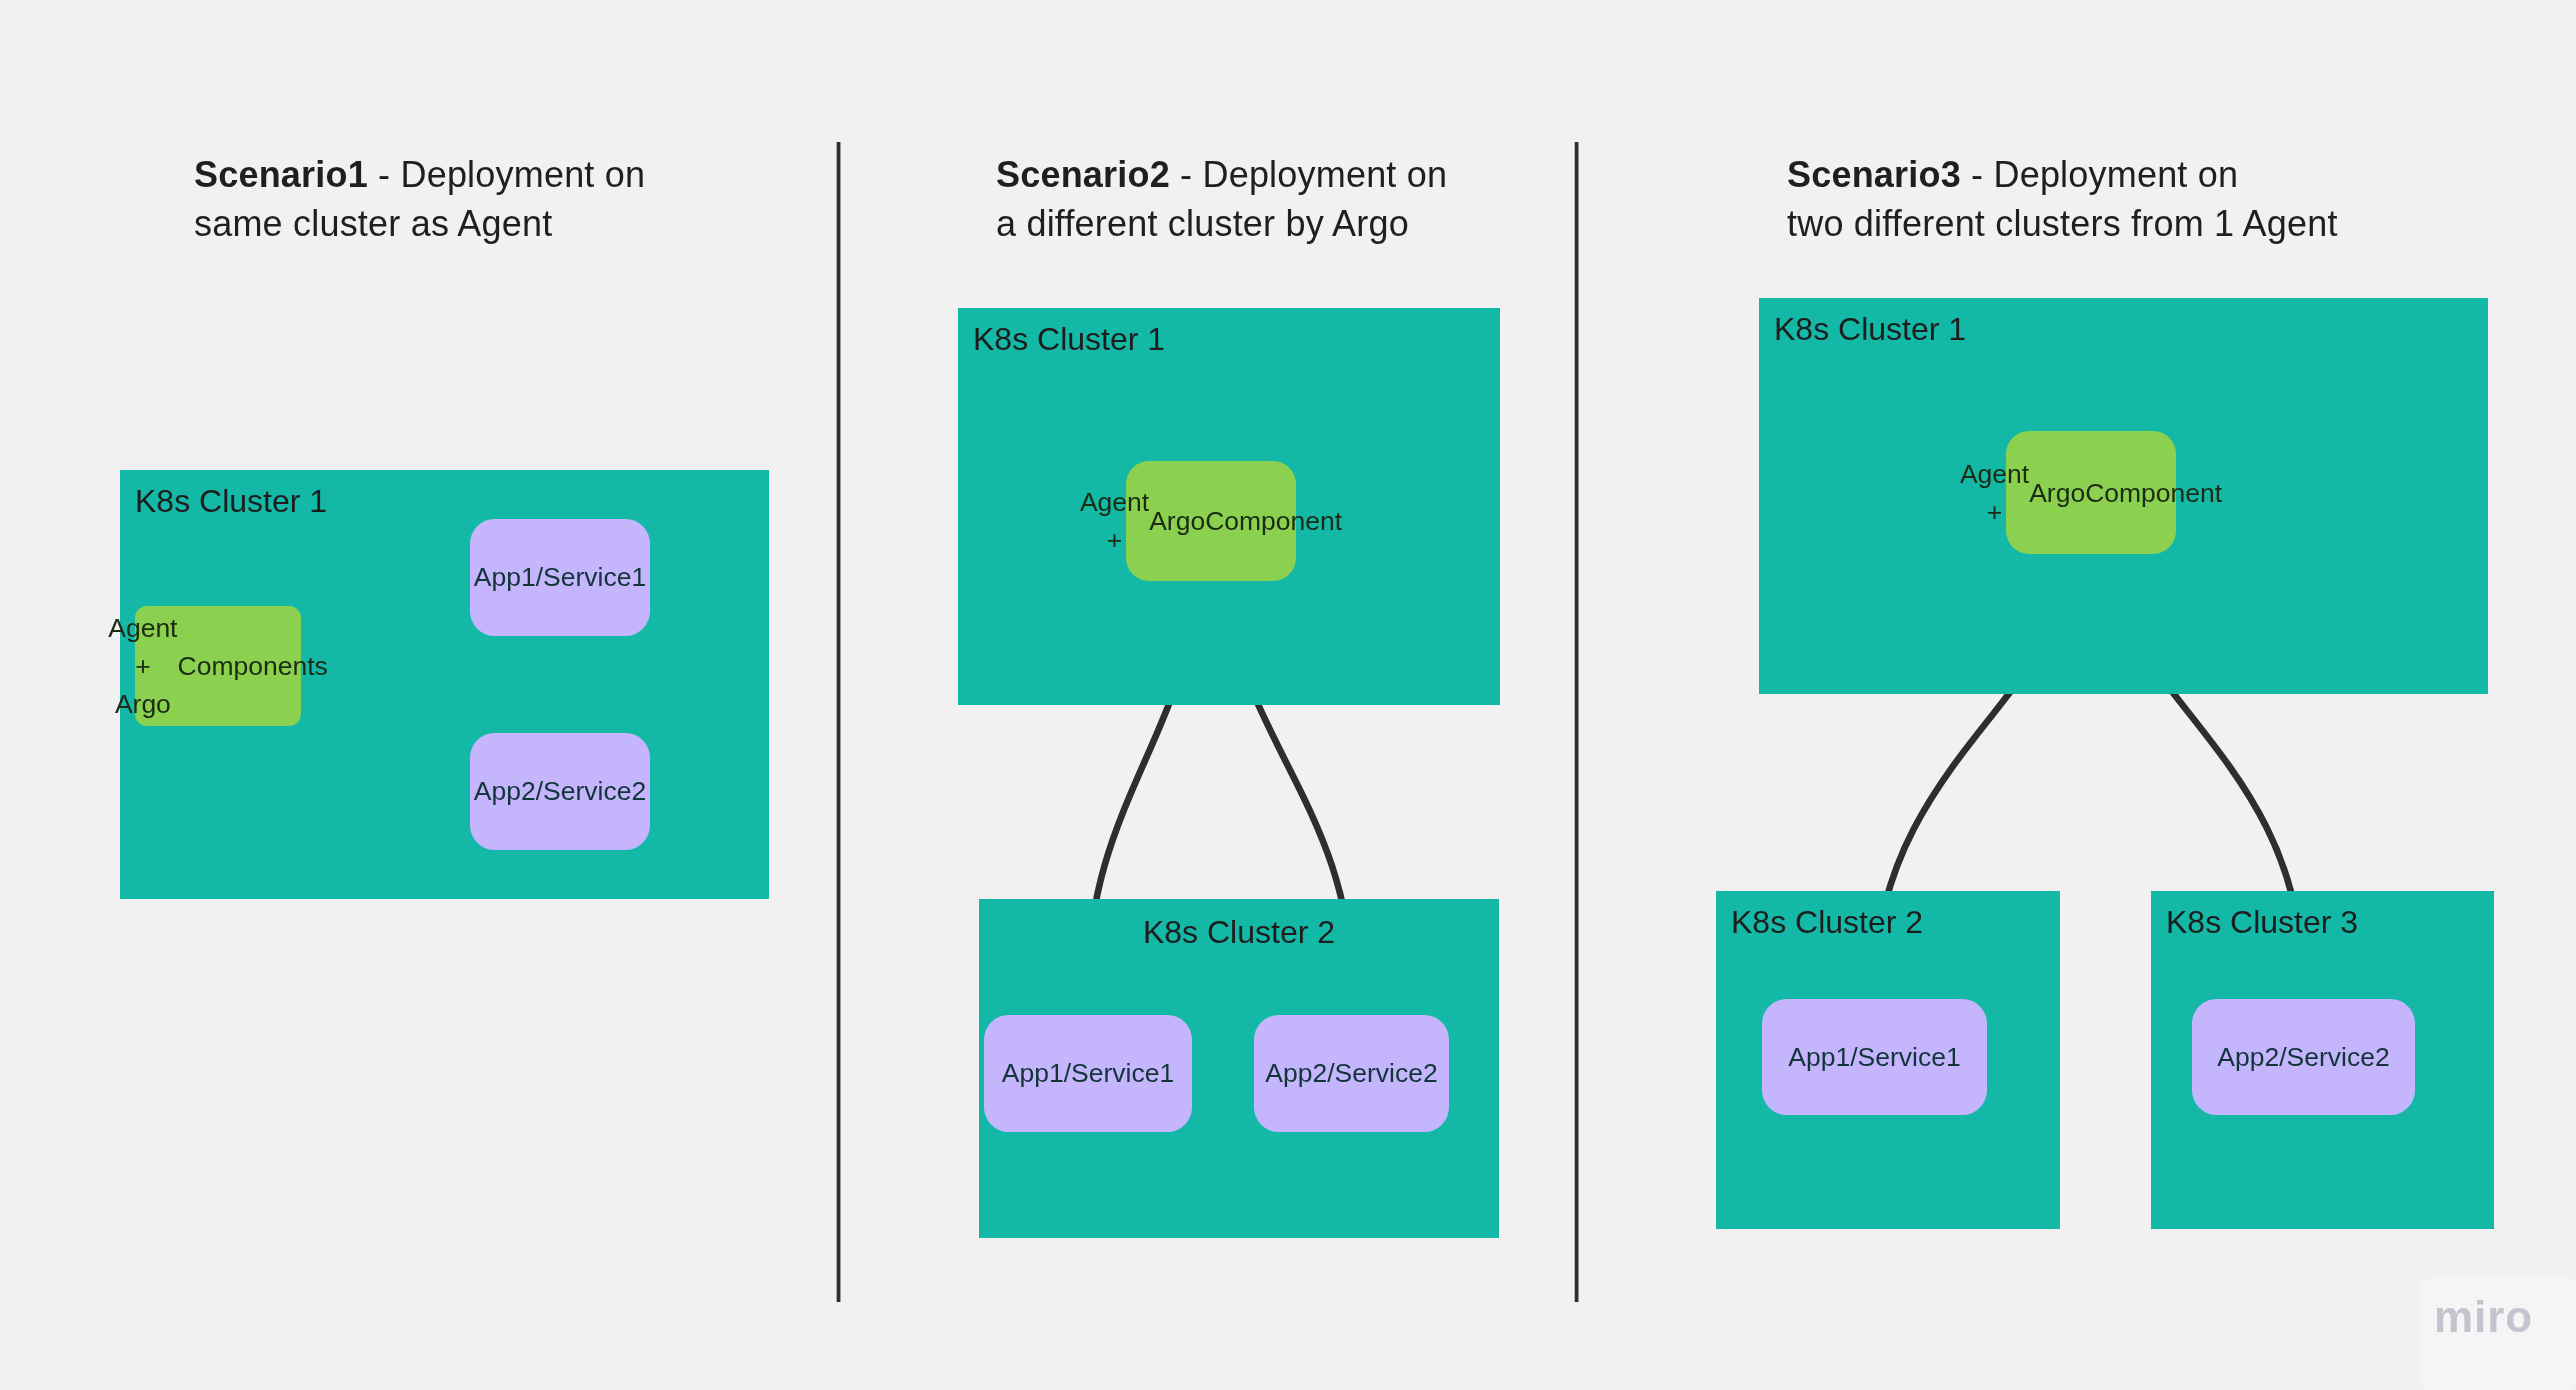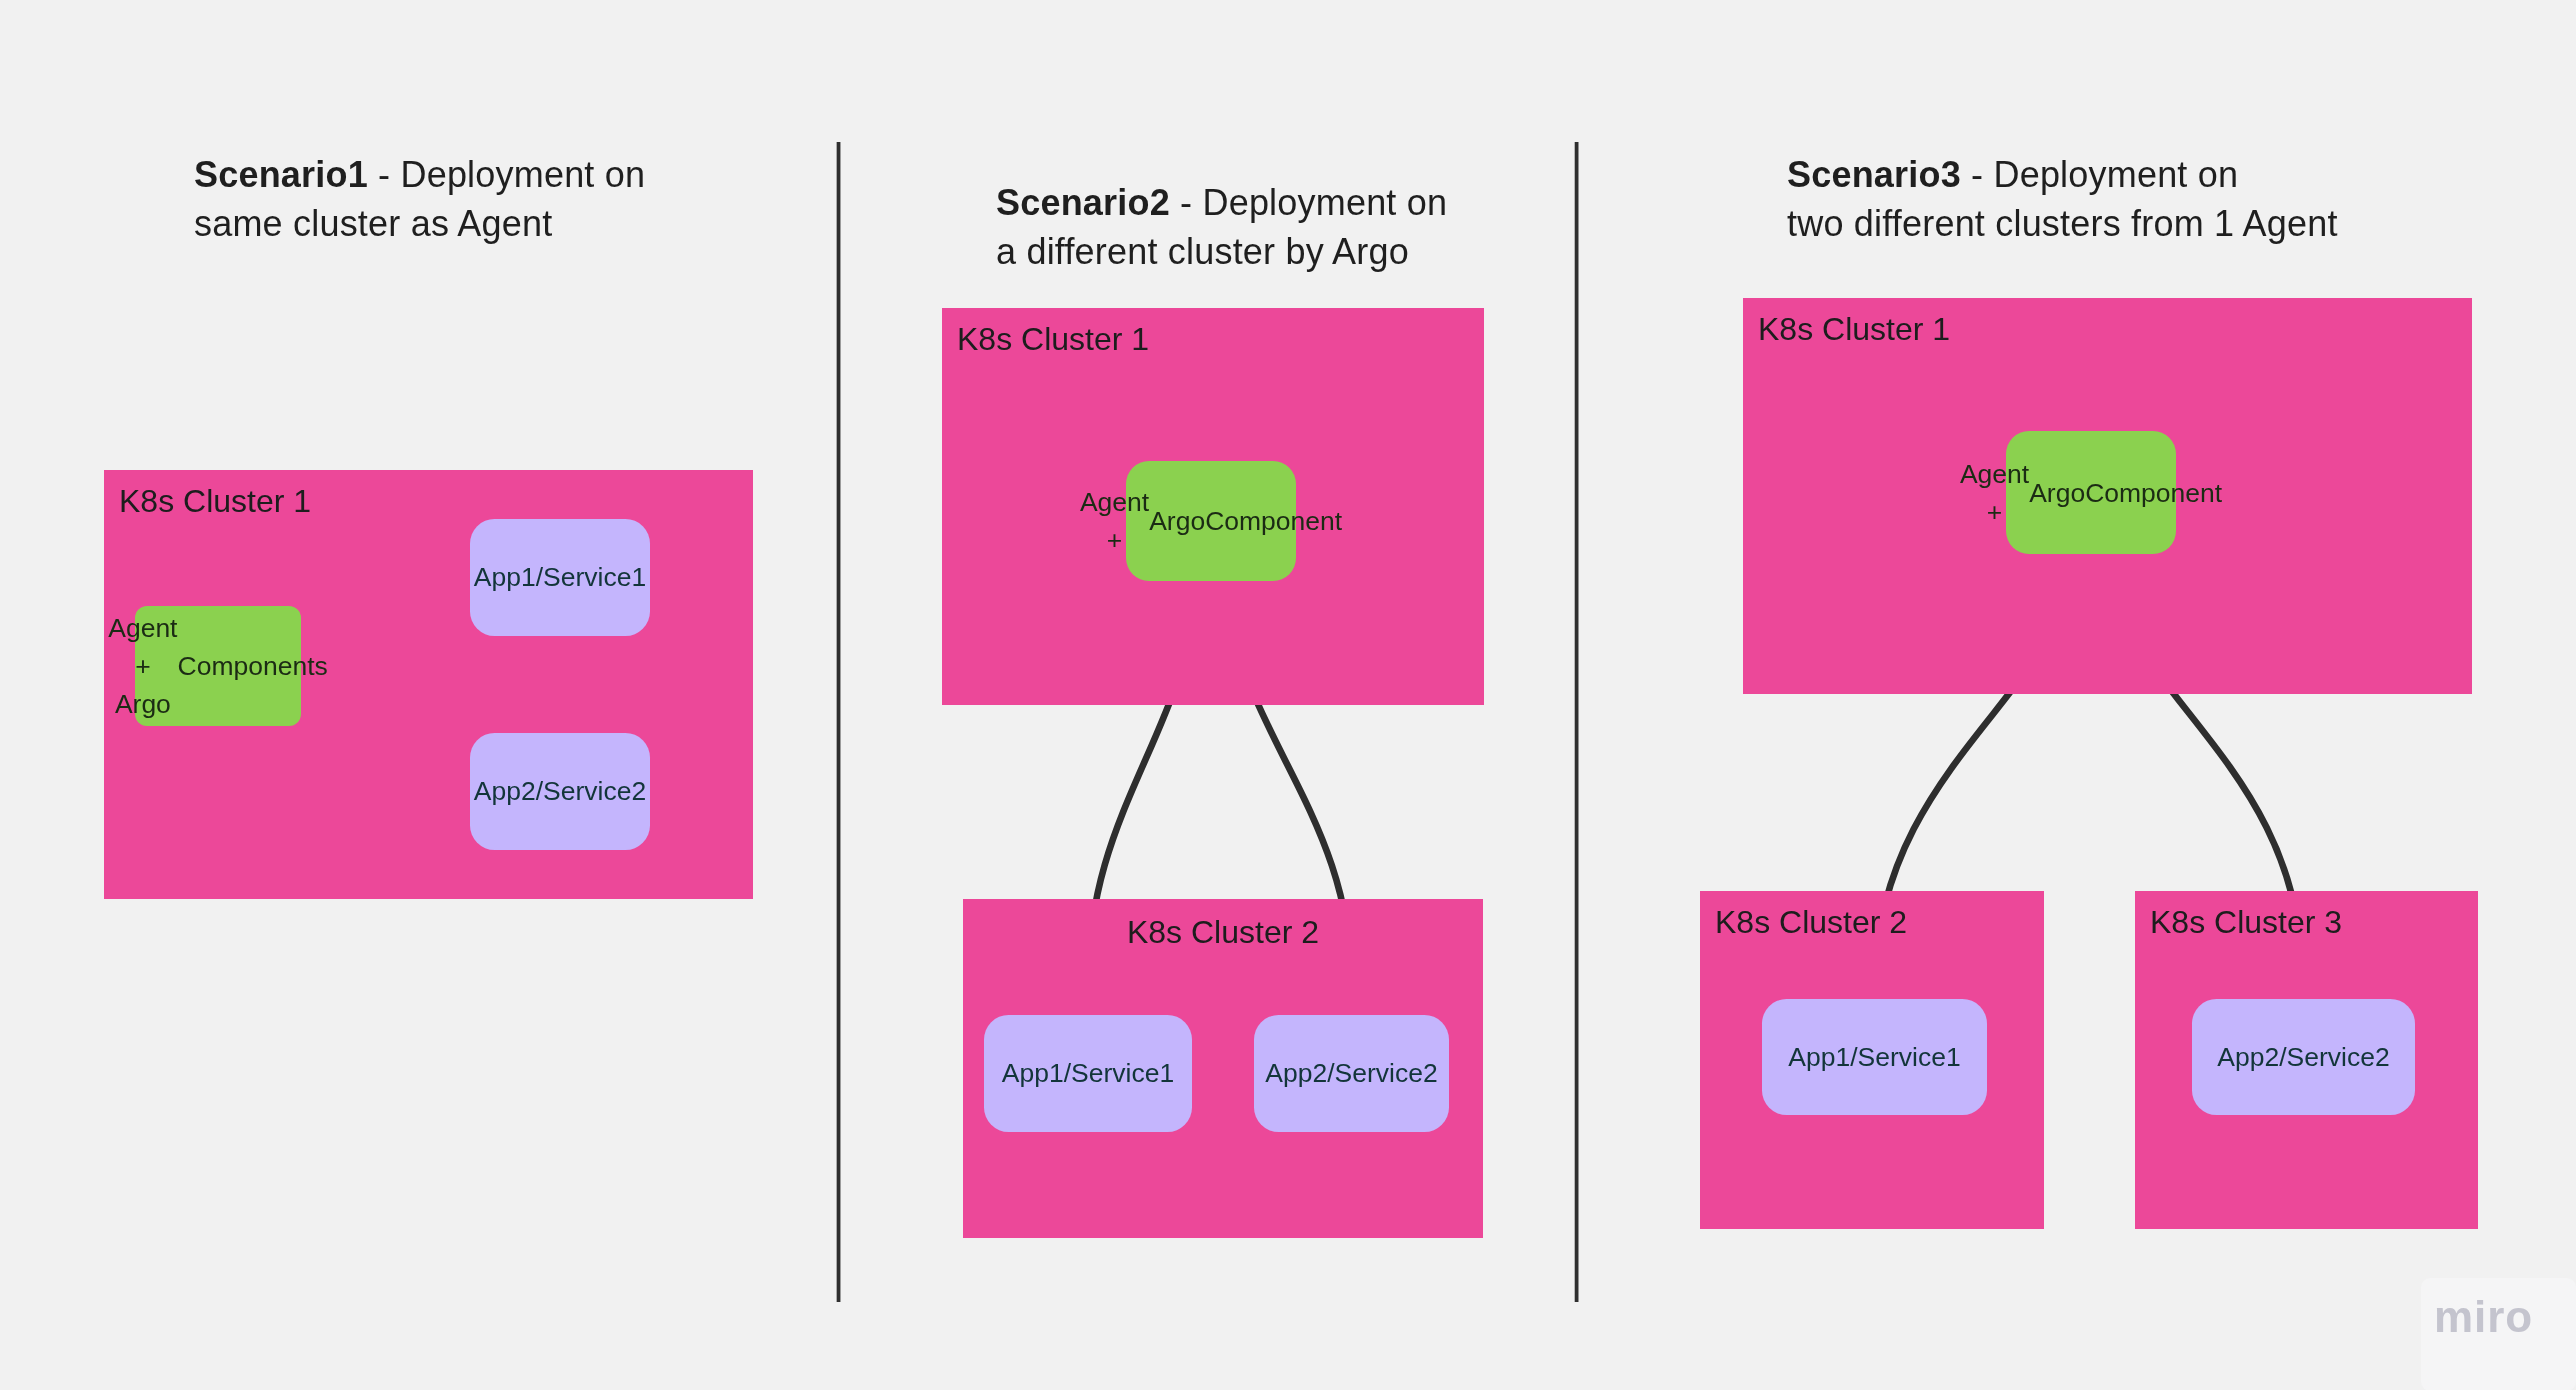--- a/index.html
+++ b/index.html
@@ -5,21 +5,21 @@
   html,body{margin:0;padding:0;background:#f1f1f1;}
   .board{
     position:relative;width:2576px;height:1390px;overflow:hidden;
     background:#f1f1f1;
     font-family:"Liberation Sans", sans-serif;
     color:#1c1c1c;
   }
   .abs{position:absolute;box-sizing:border-box;}
   .title{font-size:36px;line-height:49px;color:#1f1f1f;letter-spacing:0.2px;}
   .title .b{font-weight:bold;}
-  .cluster{background:#ec4899;}
+  .cluster{background:#14b8a6;margin-left:16px;}
   .cluster-label{
     position:absolute;left:15px;top:13.2px;
     font-size:32px;color:#1d1d1d;white-space:nowrap;
   }
   .cluster-label.center{left:0;right:0;text-align:center;top:15px;}
   .agent-box{
     background:#8bd14f;border-radius:26.5px;
     display:flex;align-items:center;justify-content:center;
     font-size:26.5px;line-height:38px;color:#1b2b14;text-align:center;
   }
@@ -76,21 +76,21 @@
     <div>Components</div>
   </div>
 
   <div class="abs app-box" style="left:470px;top:519px;width:180px;height:117px;">
     <span>App1/Service1</span>
   </div>
   <div class="abs app-box" style="left:470px;top:733px;width:180px;height:117px;">
     <span>App2/Service2</span>
   </div>
 
-  <div class="abs title" style="left:996px;top:150px;margin-top:28px;">
+  <div class="abs title" style="left:996px;top:150px;">
     <span class="b">Scenario2</span><span> - Deployment on</span><br>
     <span>a different cluster by Argo</span>
   </div>
 
   <div class="abs cluster" style="left:942px;top:308px;width:542px;height:397px;">
     <span class="cluster-label">K8s Cluster 1</span>
   </div>
 
   <div class="abs agent-box" style="left:1126px;top:461px;width:170px;height:120px;border-radius:23px;">
     <div>Agent +</div>

